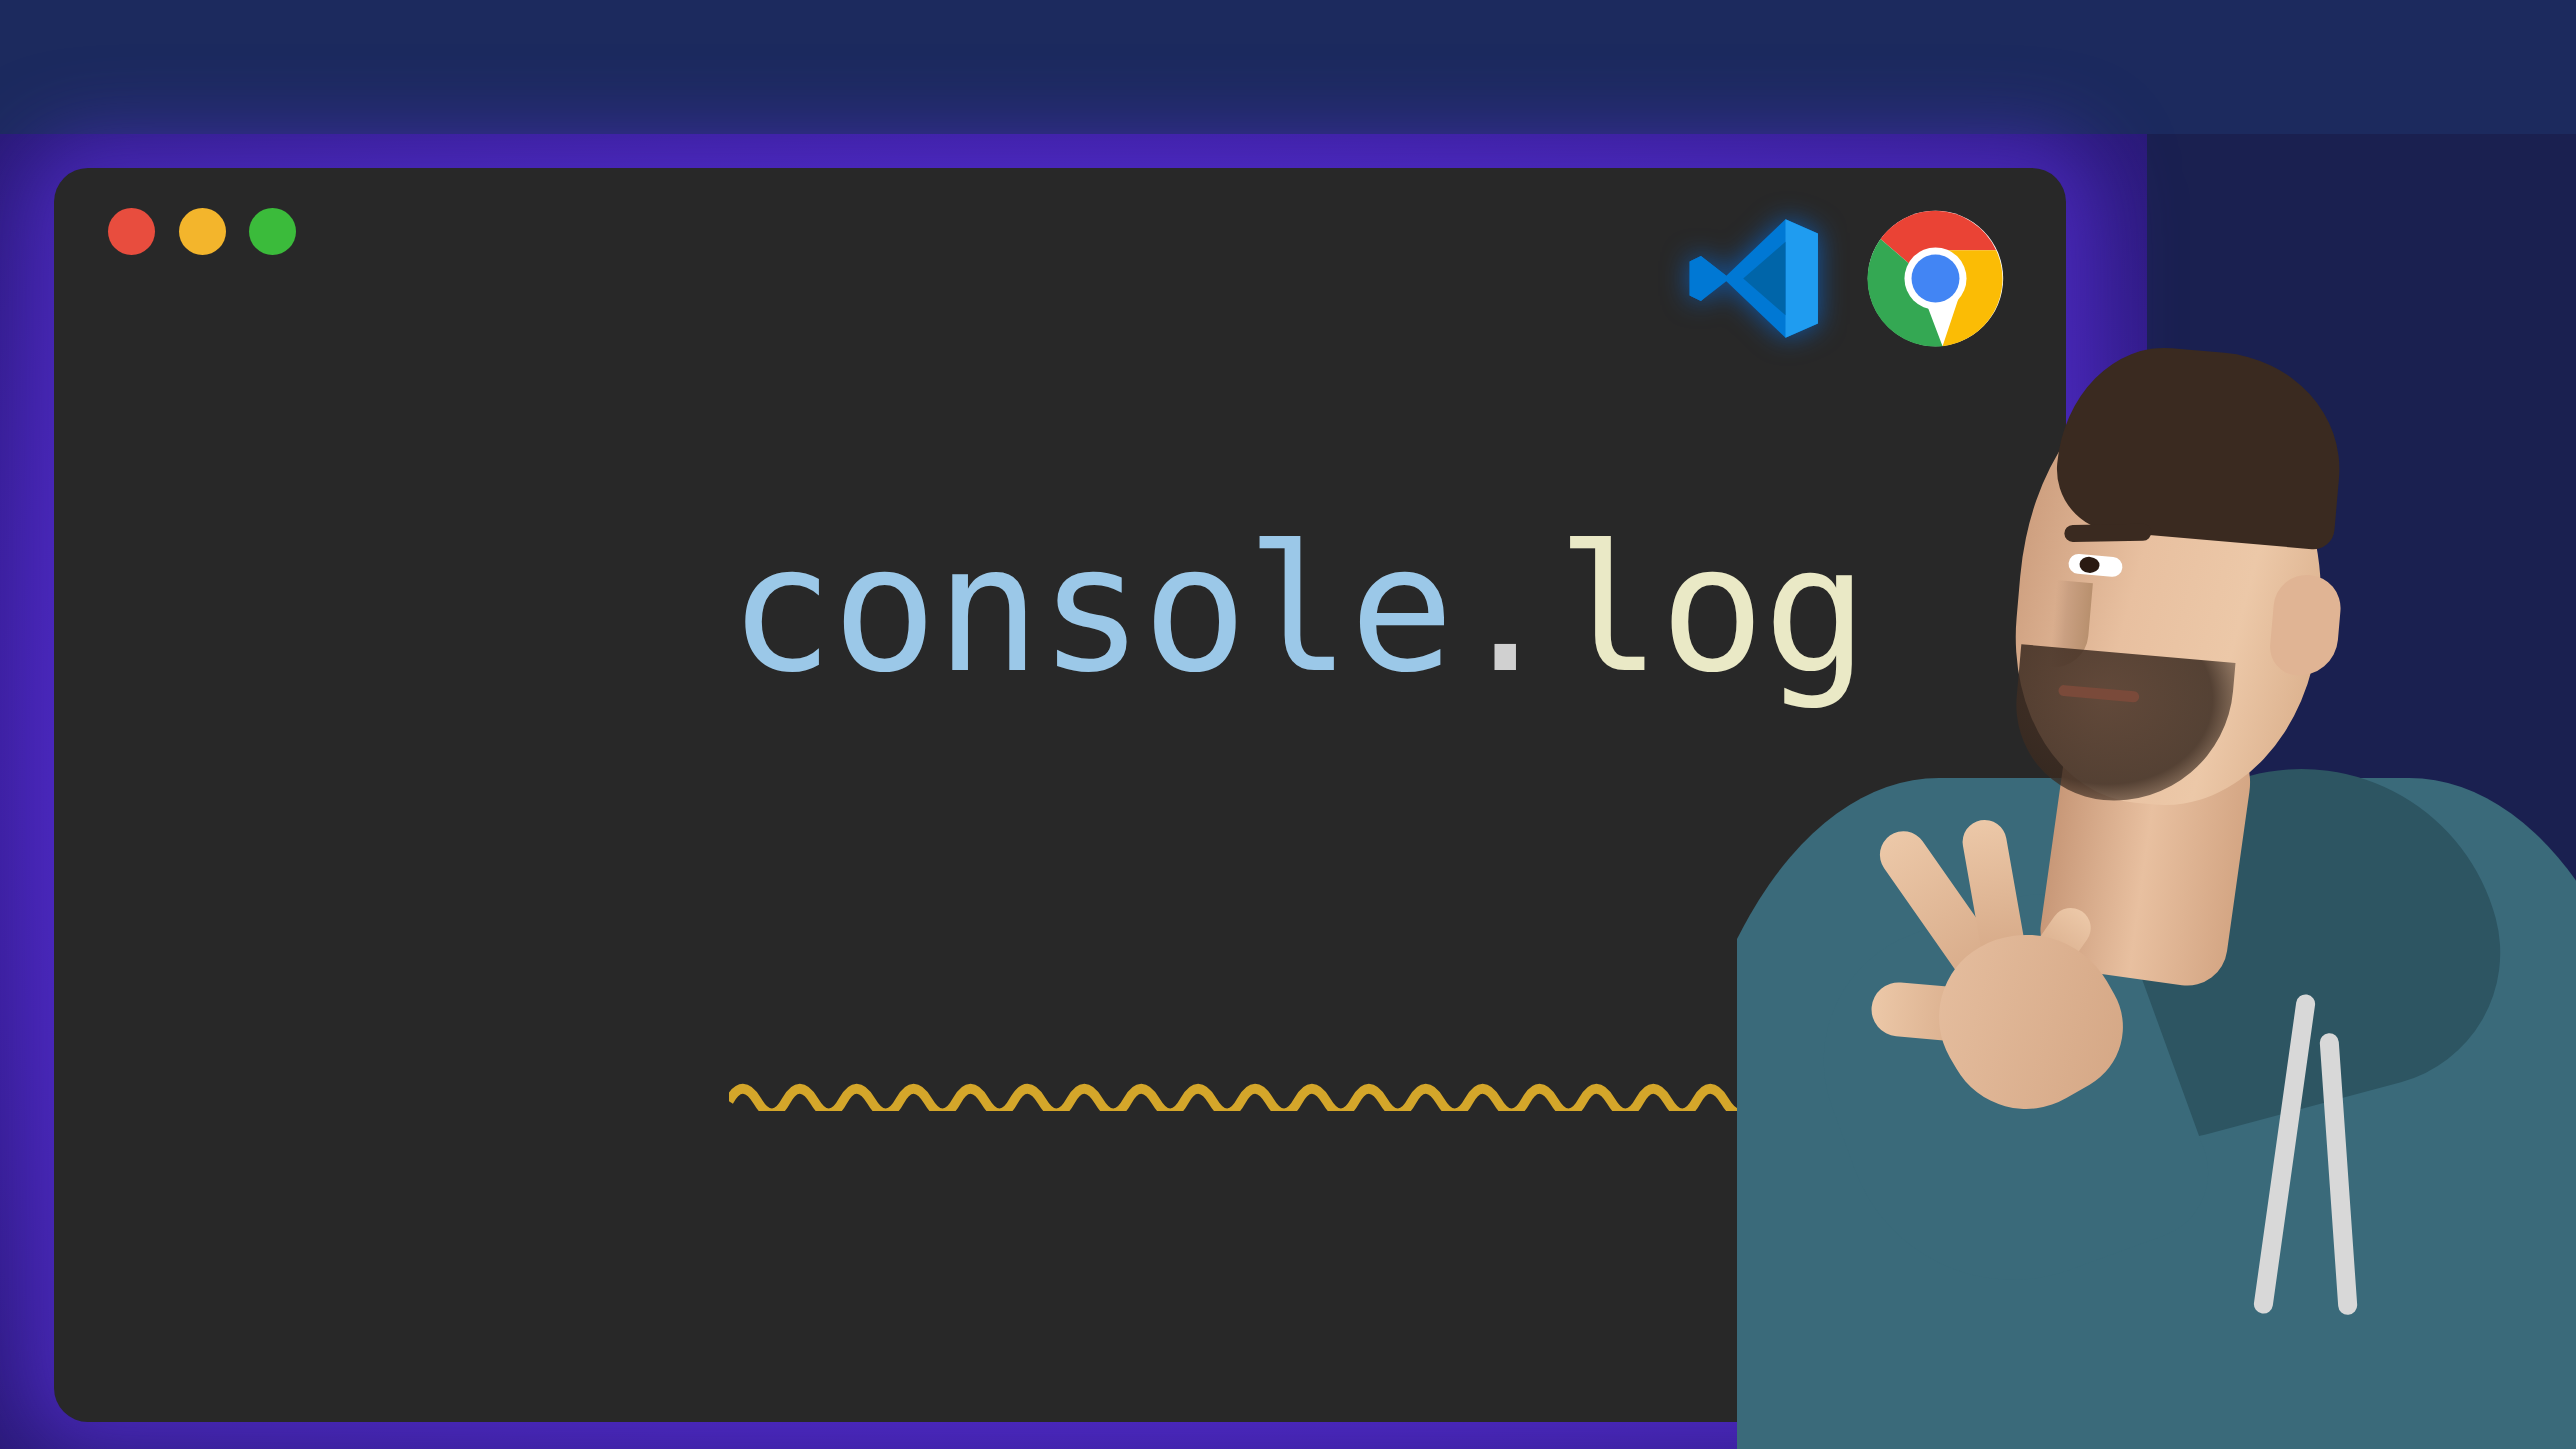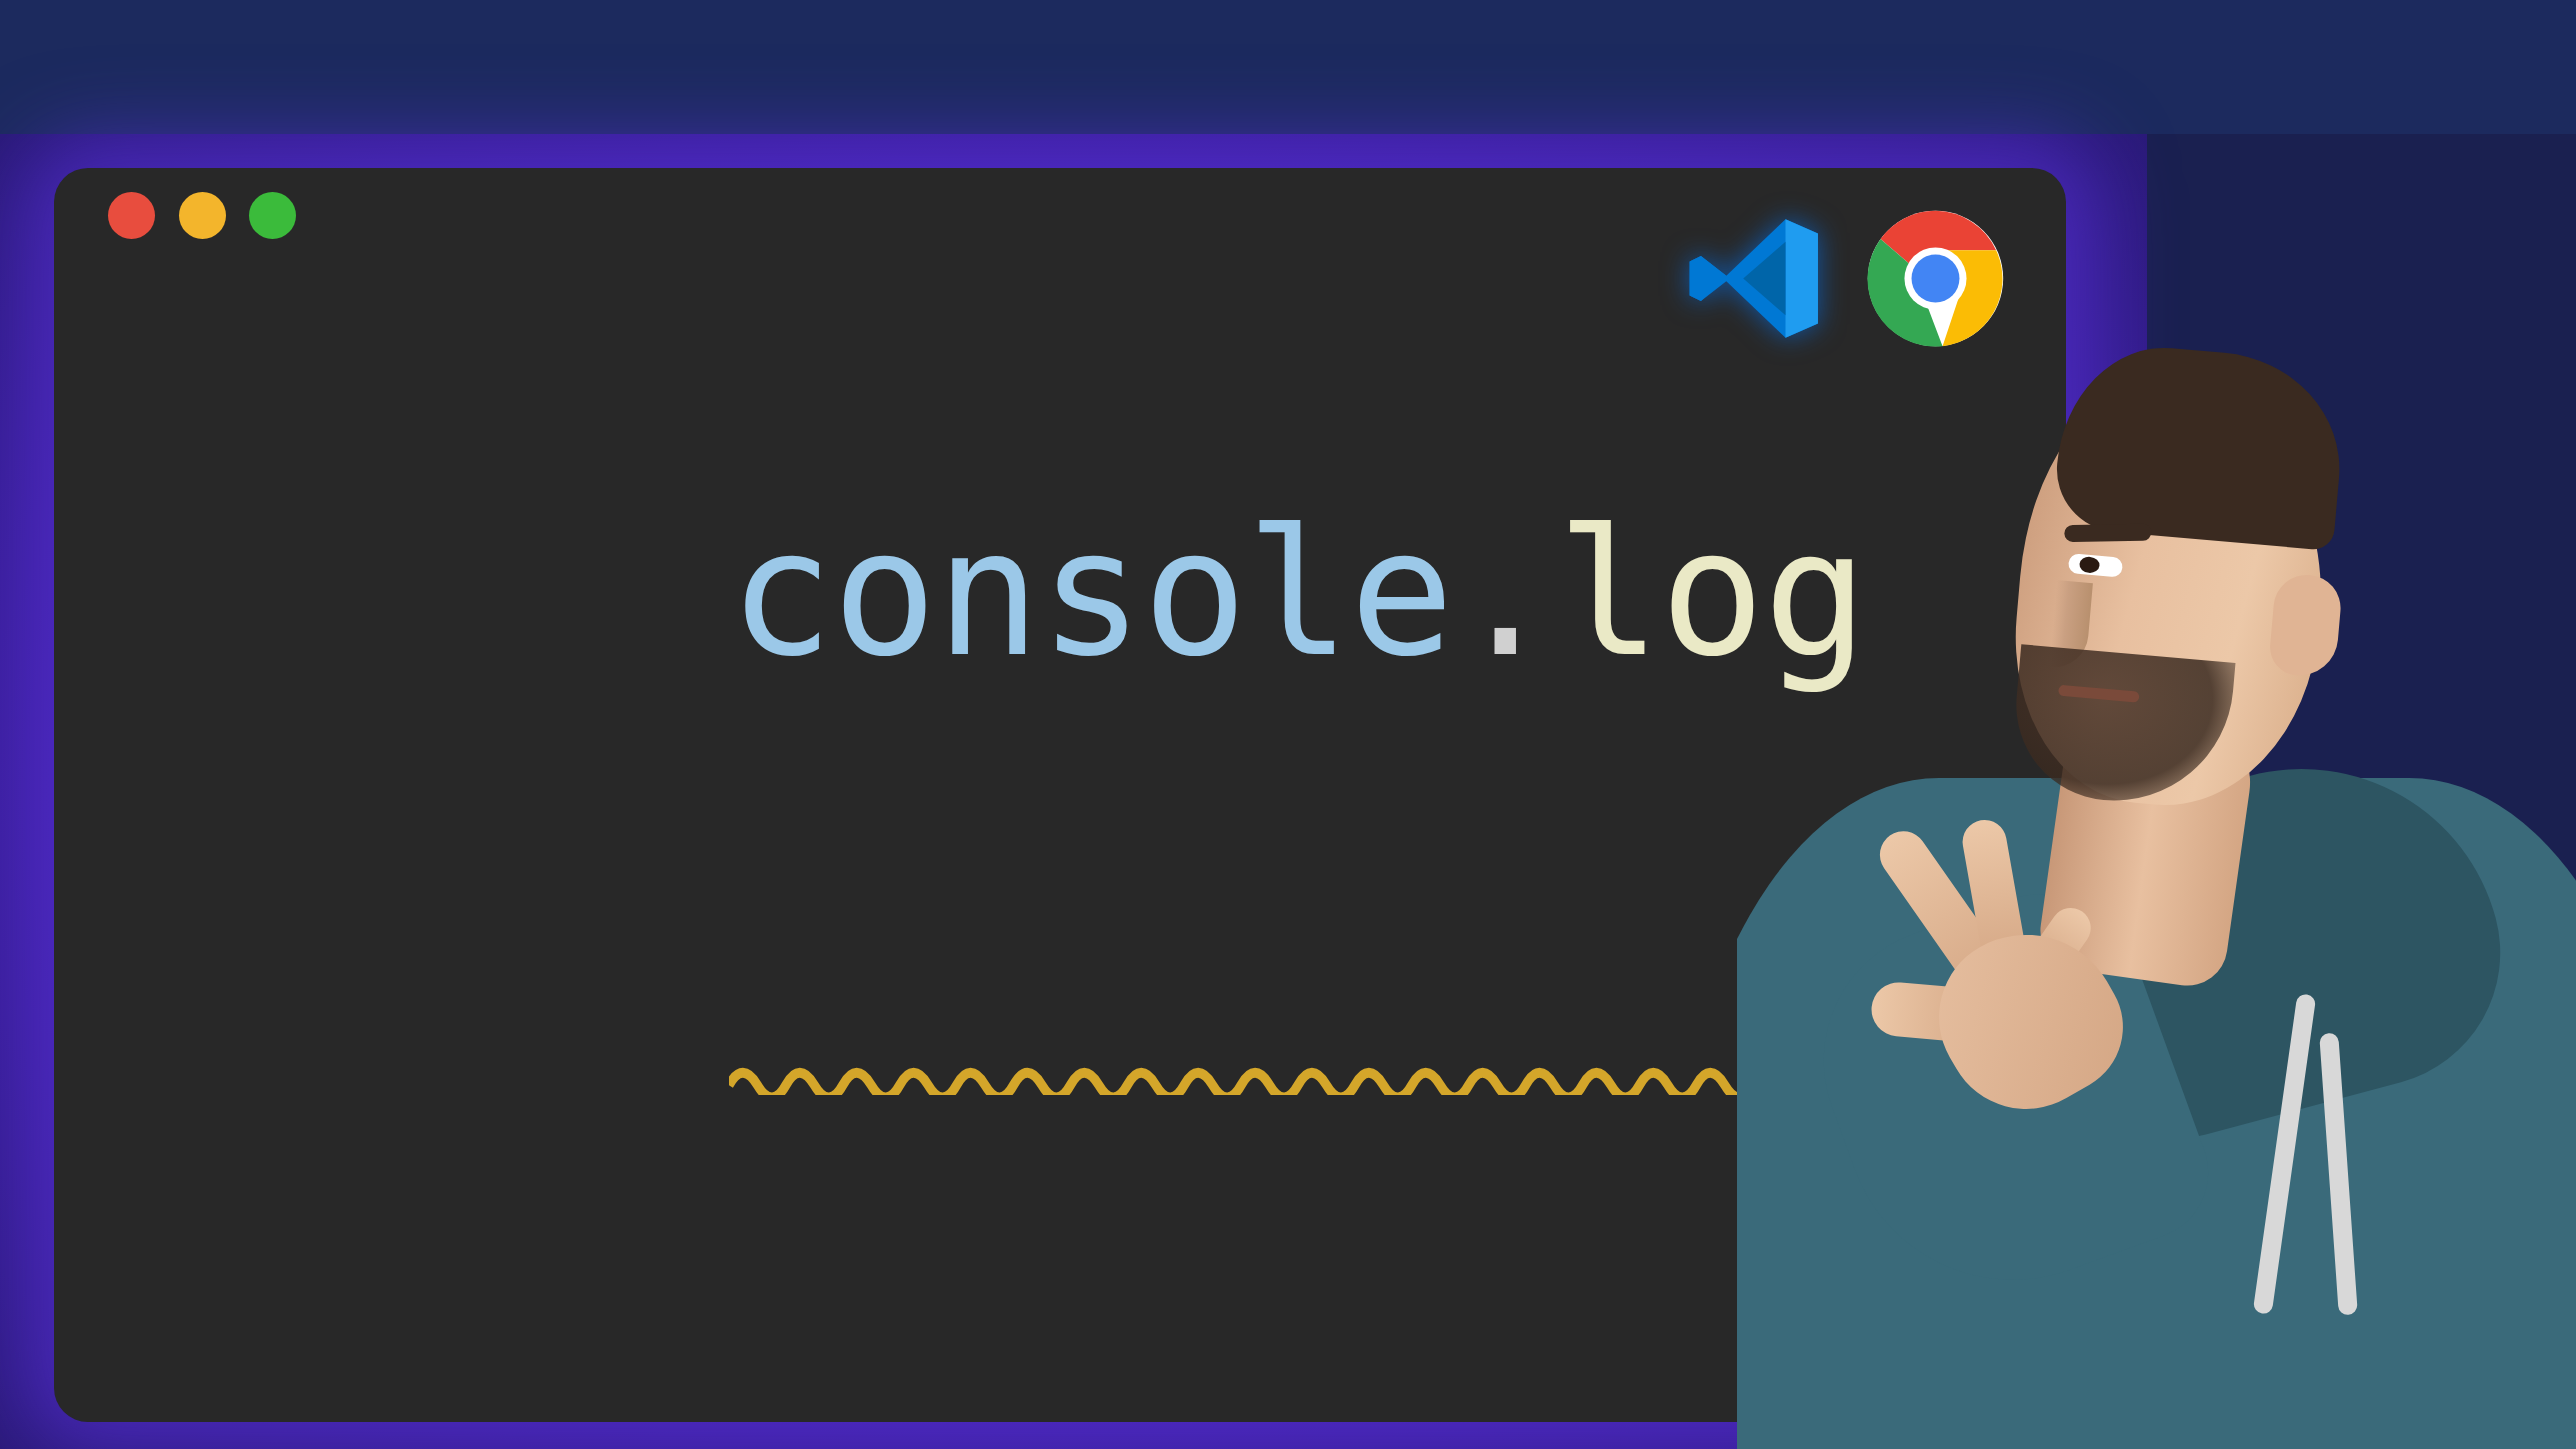--- a/index.html
+++ b/index.html
@@ -31,21 +31,21 @@
   }
   .editor-window {
     position: absolute;
     top: 168px;
     left: 54px;
     width: 2012px;
     height: 1254px;
     background: #282828;
     border-radius: 34px;
     box-shadow: 0 0 81px 27px rgba(90, 50, 220, 0.6);
-    padding: 24px 54px;
+    padding: 40px 54px;
   }
   .traffic-lights {
     display: flex;
     gap: 23.5px;
     margin-bottom: 81px;
   }
   .tl {
     width: 47px;
     height: 47px;
     border-radius: 50%;

